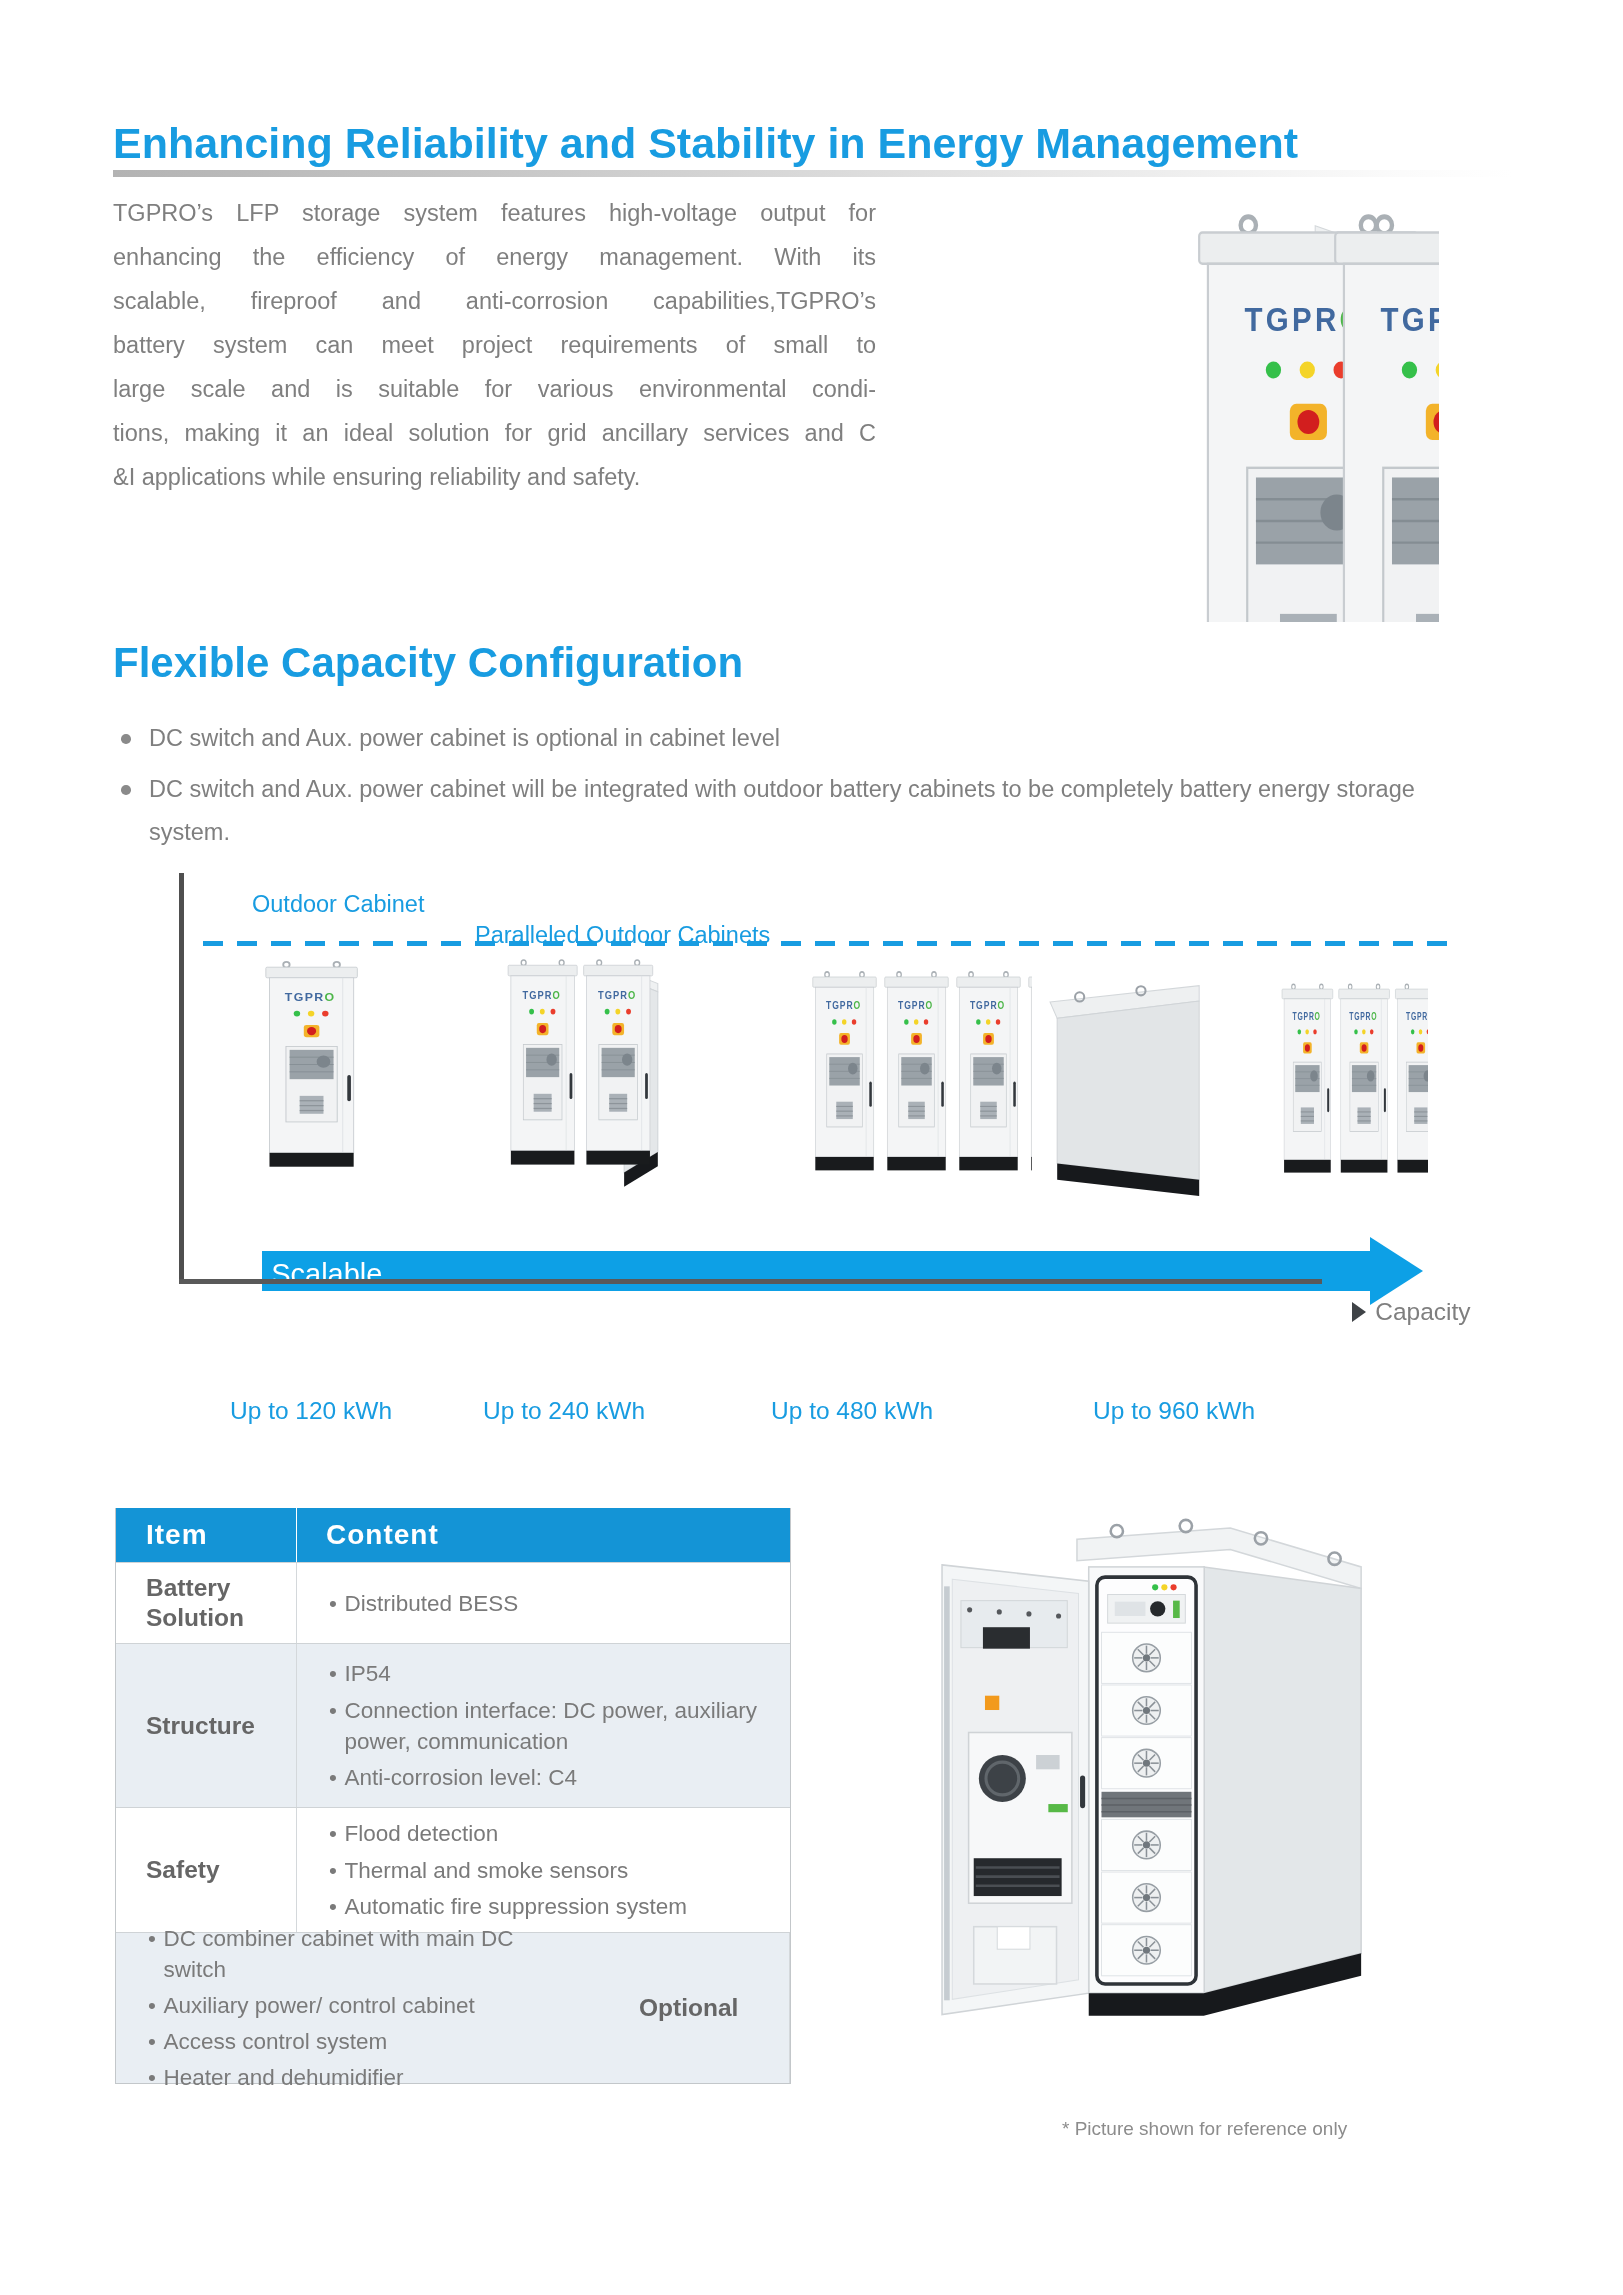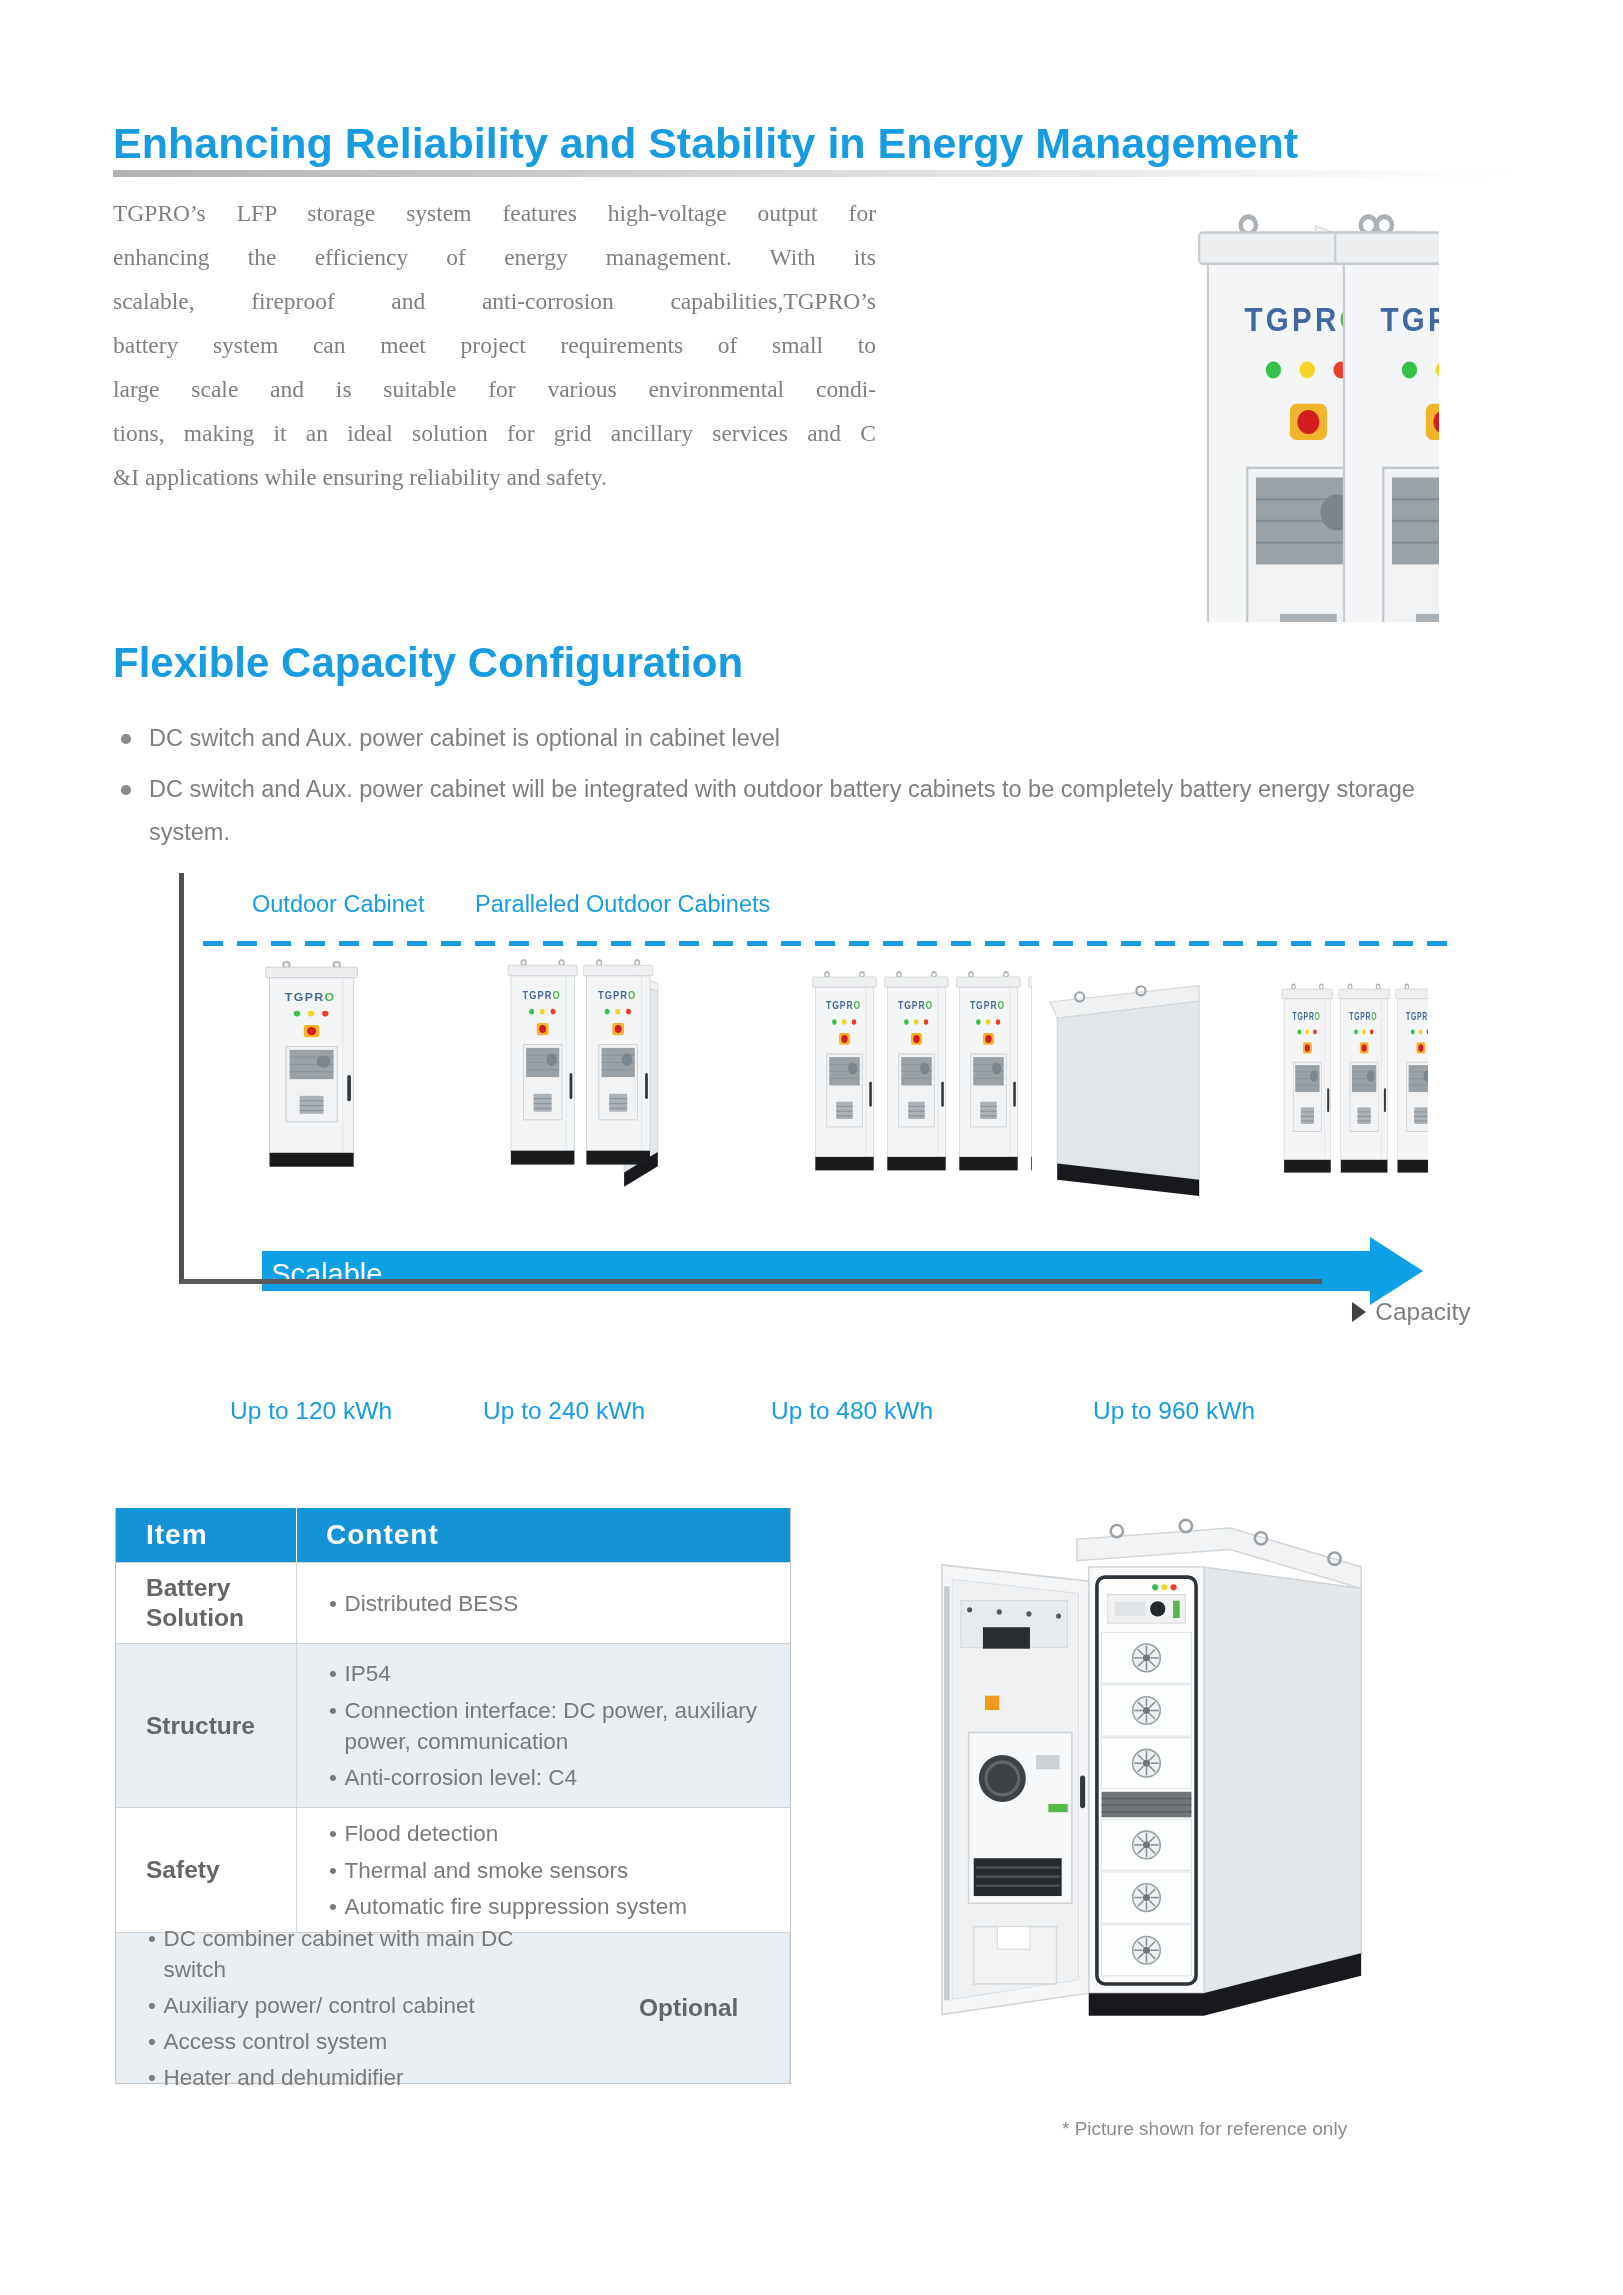--- a/index.html
+++ b/index.html
@@ -14,35 +14,35 @@
   
   .h-title{position:absolute;left:113px;font-size:42px;font-weight:bold;color:var(--accent,#189ce1);white-space:nowrap;letter-spacing:0;}
   #h1{top:119px;font-size:43px;}
   #h2{top:639px;}
   #h3{top:1450px;}
   .hr-grad{position:absolute;left:113px;top:170px;width:1401px;height:6.6px;
     background:linear-gradient(90deg,#b3b3b3 0%,#c9c9c9 30%,#e6e6e6 65%,#fbfbfb 92%,#ffffff 100%);}
 
   
   .para{position:absolute;left:113px;top:191px;width:763px;font-size:23.5px;color:var(--body,#7f7f7f);}
-  .pline{height:44px;line-height:44px;text-align:justify;text-align-last:justify;white-space:normal;font-family:Liberation Serif, serif;}
+  .pline{height:44px;line-height:44px;text-align:justify;text-align-last:justify;white-space:normal;}
   .pline.last{text-align-last:left;}
 
   
   .blist{position:absolute;left:118px;top:717px;width:1339px;font-size:23.5px;color:var(--body,#7f7f7f);line-height:43px;}
   .bitem{position:relative;padding-left:31px;margin-bottom:8.2px;}
   .bitem::before{content:"";position:absolute;left:3.1px;top:17px;width:9.7px;height:9.7px;border-radius:50%;background:#8a8a8a;}
 
   
   .vline{position:absolute;left:179px;top:873px;width:4.6px;height:410px;background:#4f4f4f;}
   .axisline{position:absolute;left:179px;top:1279px;width:1143px;height:5.1px;background:var(--axis,#595959);}
   .dashline{position:absolute;left:203px;top:941px;width:1257px;height:4.6px;
     background:repeating-linear-gradient(90deg,var(--accent,#189ce1) 0 20.4px,transparent 20.4px 34px);}
   .diag-label{position:absolute;top:891px;font-size:23.5px;color:var(--accent,#189ce1);white-space:nowrap;}
-  #dlab1{left:252px;} #dlab2{left:475px;}
+  #dlab1{left:252px;} #dlab2{left:475px;margin-top:31px;}
   .cabimg{position:absolute;}
   #img-cab1{left:253px;top:959px;width:110px;height:238px;}
   #img-cab2{left:474px;top:952px;width:188px;height:246px;}
   #img-cab4{left:742px;top:967px;width:290px;height:236px;}
   #img-cab8{left:1049px;top:965px;width:379px;height:238px;}
   .scal-arrow{position:absolute;left:262px;top:1237px;display:flex;align-items:center;}
   .scal-body{width:1108px;height:40px;background:var(--arrow,#0da0e6);display:flex;align-items:flex-end;}
   .scal-body span{color:#ffffff;font-size:29px;padding-left:9.2px;}
   .scal-head{width:0;height:0;border-top:34px solid transparent;border-bottom:34px solid transparent;border-left:53px solid var(--arrow,#0da0e6);}
   .cap-axis{position:absolute;left:1352px;top:1298px;display:flex;align-items:center;gap:9.2px;}

